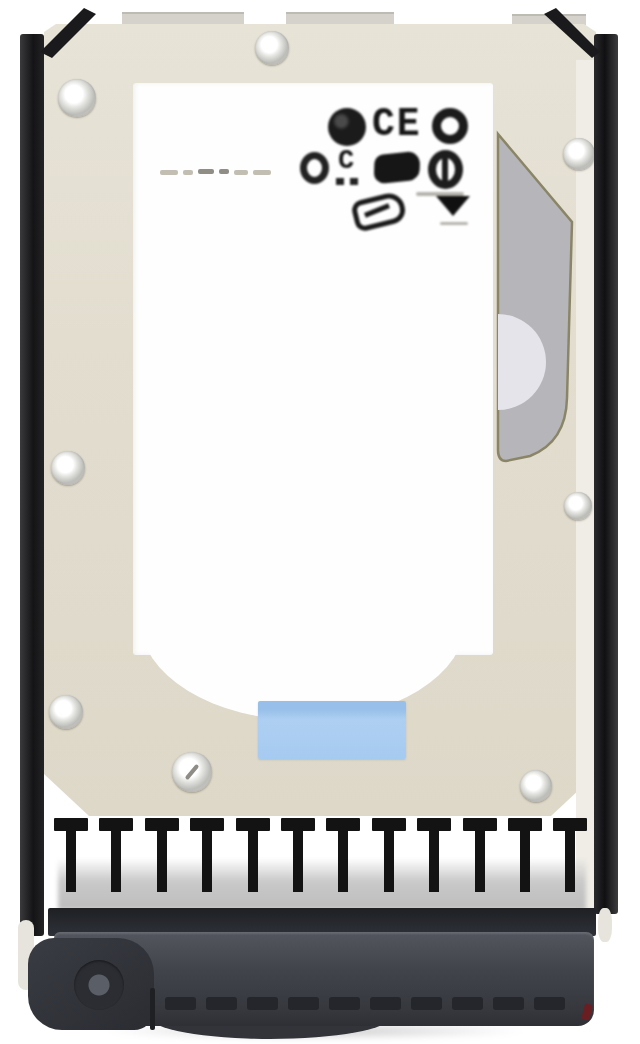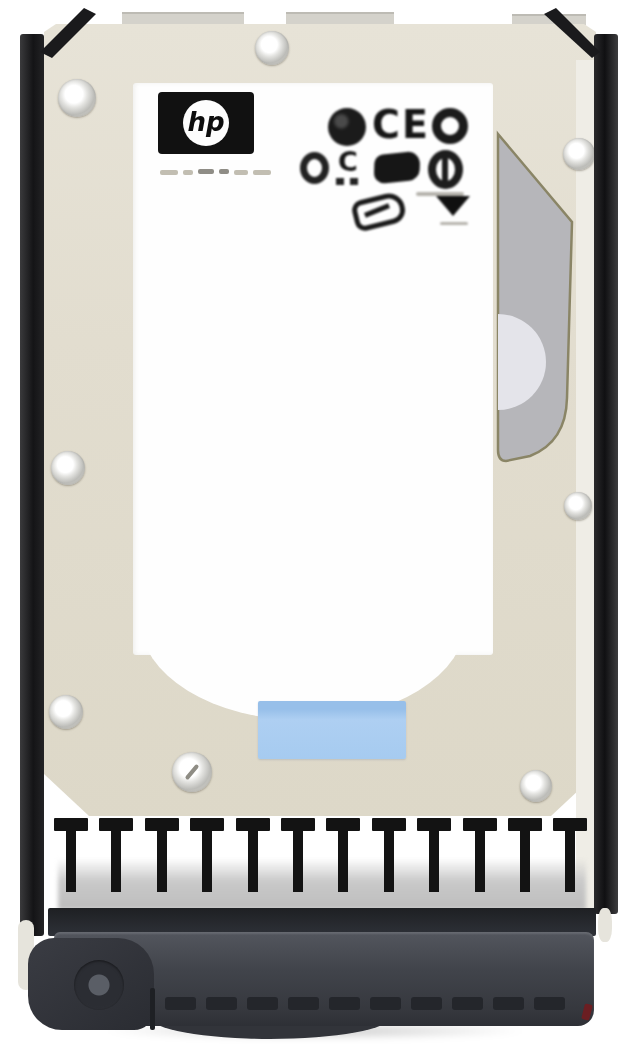--- a/index.html
+++ b/index.html
@@ -32,21 +32,21 @@
   .hp-logo{left:158px;top:92px;width:96px;height:62px;background:#111;border-radius:4px;
     filter:blur(.7px);display:flex;align-items:center;justify-content:center;}
   .hp-circle{width:46px;height:46px;background:#fdfdfd;border-radius:50%;
     display:flex;align-items:center;justify-content:center;overflow:hidden;}
   .hp-text{font-style:italic;font-weight:bold;font-size:26px;color:#0d0d0d;line-height:1;
     transform:translateY(-1px);}
   .fineprint{height:5px;background:#c2beb2;border-radius:2px;}
   .fineprint.dark{background:#8f8d86;}
 
   
-  .certs{left:298px;top:100px;width:185px;height:142px;filter:blur(.8px);}
+  .certs{left:298px;top:100px;width:185px;height:142px;filter:blur(.8px);font-family:Liberation Mono, monospace;}
   .certs .a{color:#161616;}
   .ul-mark{left:30px;top:8px;width:38px;height:38px;border-radius:50%;
     background:radial-gradient(circle at 35% 35%, #4a4a4a 0 5px, #1b1b1b 9px 100%);}
   .ce-mark{left:74px;top:2px;font-size:38px;font-weight:bold;letter-spacing:2px;transform:scaleY(1.05);}
   .ring-mark{left:134px;top:8px;width:36px;height:36px;border:9px solid #1b1b1b;border-radius:50%;box-sizing:border-box;}
   .small-ring{left:2px;top:52px;width:29px;height:32px;border:7px solid #222;border-radius:50%;box-sizing:border-box;}
   .cul-c{left:40px;top:46px;font-size:27px;font-weight:bold;}
   .cul-sq{width:8px;height:7px;background:#222;}
   .blob-mark{left:76px;top:53px;width:46px;height:29px;background:#161616;
     border-radius:8px 14px 10px 12px;transform:rotate(-6deg) skewX(-8deg);}
@@ -105,25 +105,20 @@
   <div class="a topstrip" style="left:122px;top:12px;width:122px;height:11px;"></div>
   <div class="a topstrip" style="left:286px;top:12px;width:108px;height:11px;"></div>
   <div class="a topstrip" style="left:512px;top:14px;width:74px;height:9px;"></div>
 
   <div class="a drive-body"></div>
   <div class="a edge-strip" style="left:576px;top:60px;width:18px;height:850px;"></div>
 
   <div class="a label-main"></div>
   <div class="a label-bulge"></div>
 
-  <div class="a hp-logo">
-    <div class="hp-circle">
-      <span class="hp-text">hp</span>
-    </div>
-  </div>
 
   <div class="a fineprint" style="left:160px;top:170px;width:18px;"></div>
   <div class="a fineprint" style="left:183px;top:170px;width:10px;"></div>
   <div class="a fineprint dark" style="left:198px;top:169px;width:16px;"></div>
   <div class="a fineprint dark" style="left:219px;top:169px;width:10px;"></div>
   <div class="a fineprint" style="left:234px;top:170px;width:14px;"></div>
   <div class="a fineprint" style="left:253px;top:170px;width:18px;"></div>
 
   <div class="a certs">
     <div class="a ul-mark"></div>

